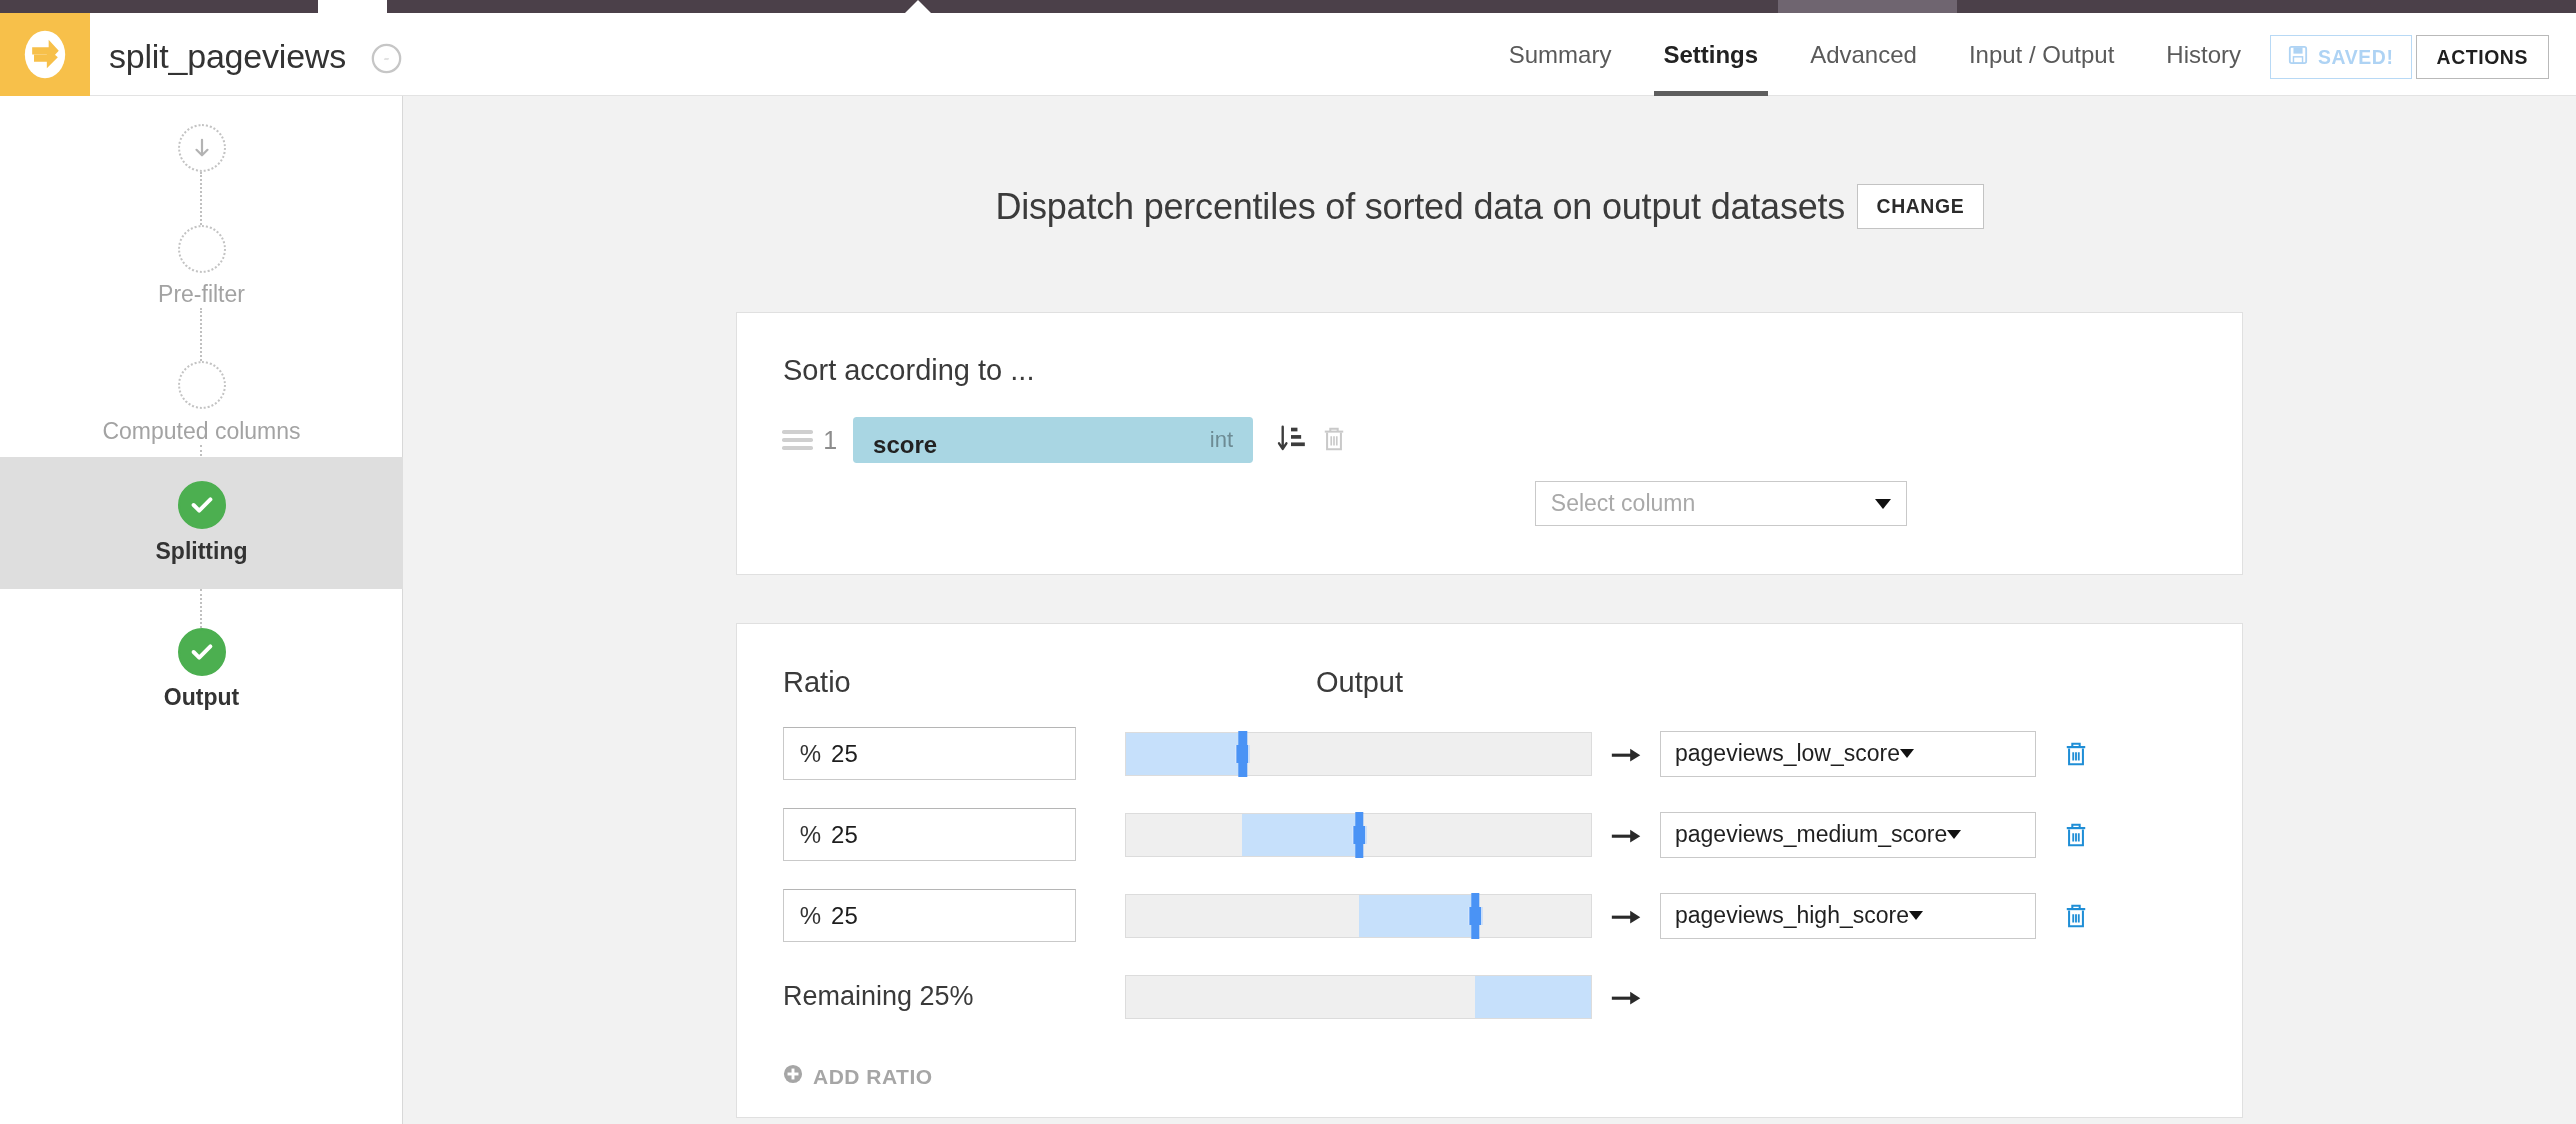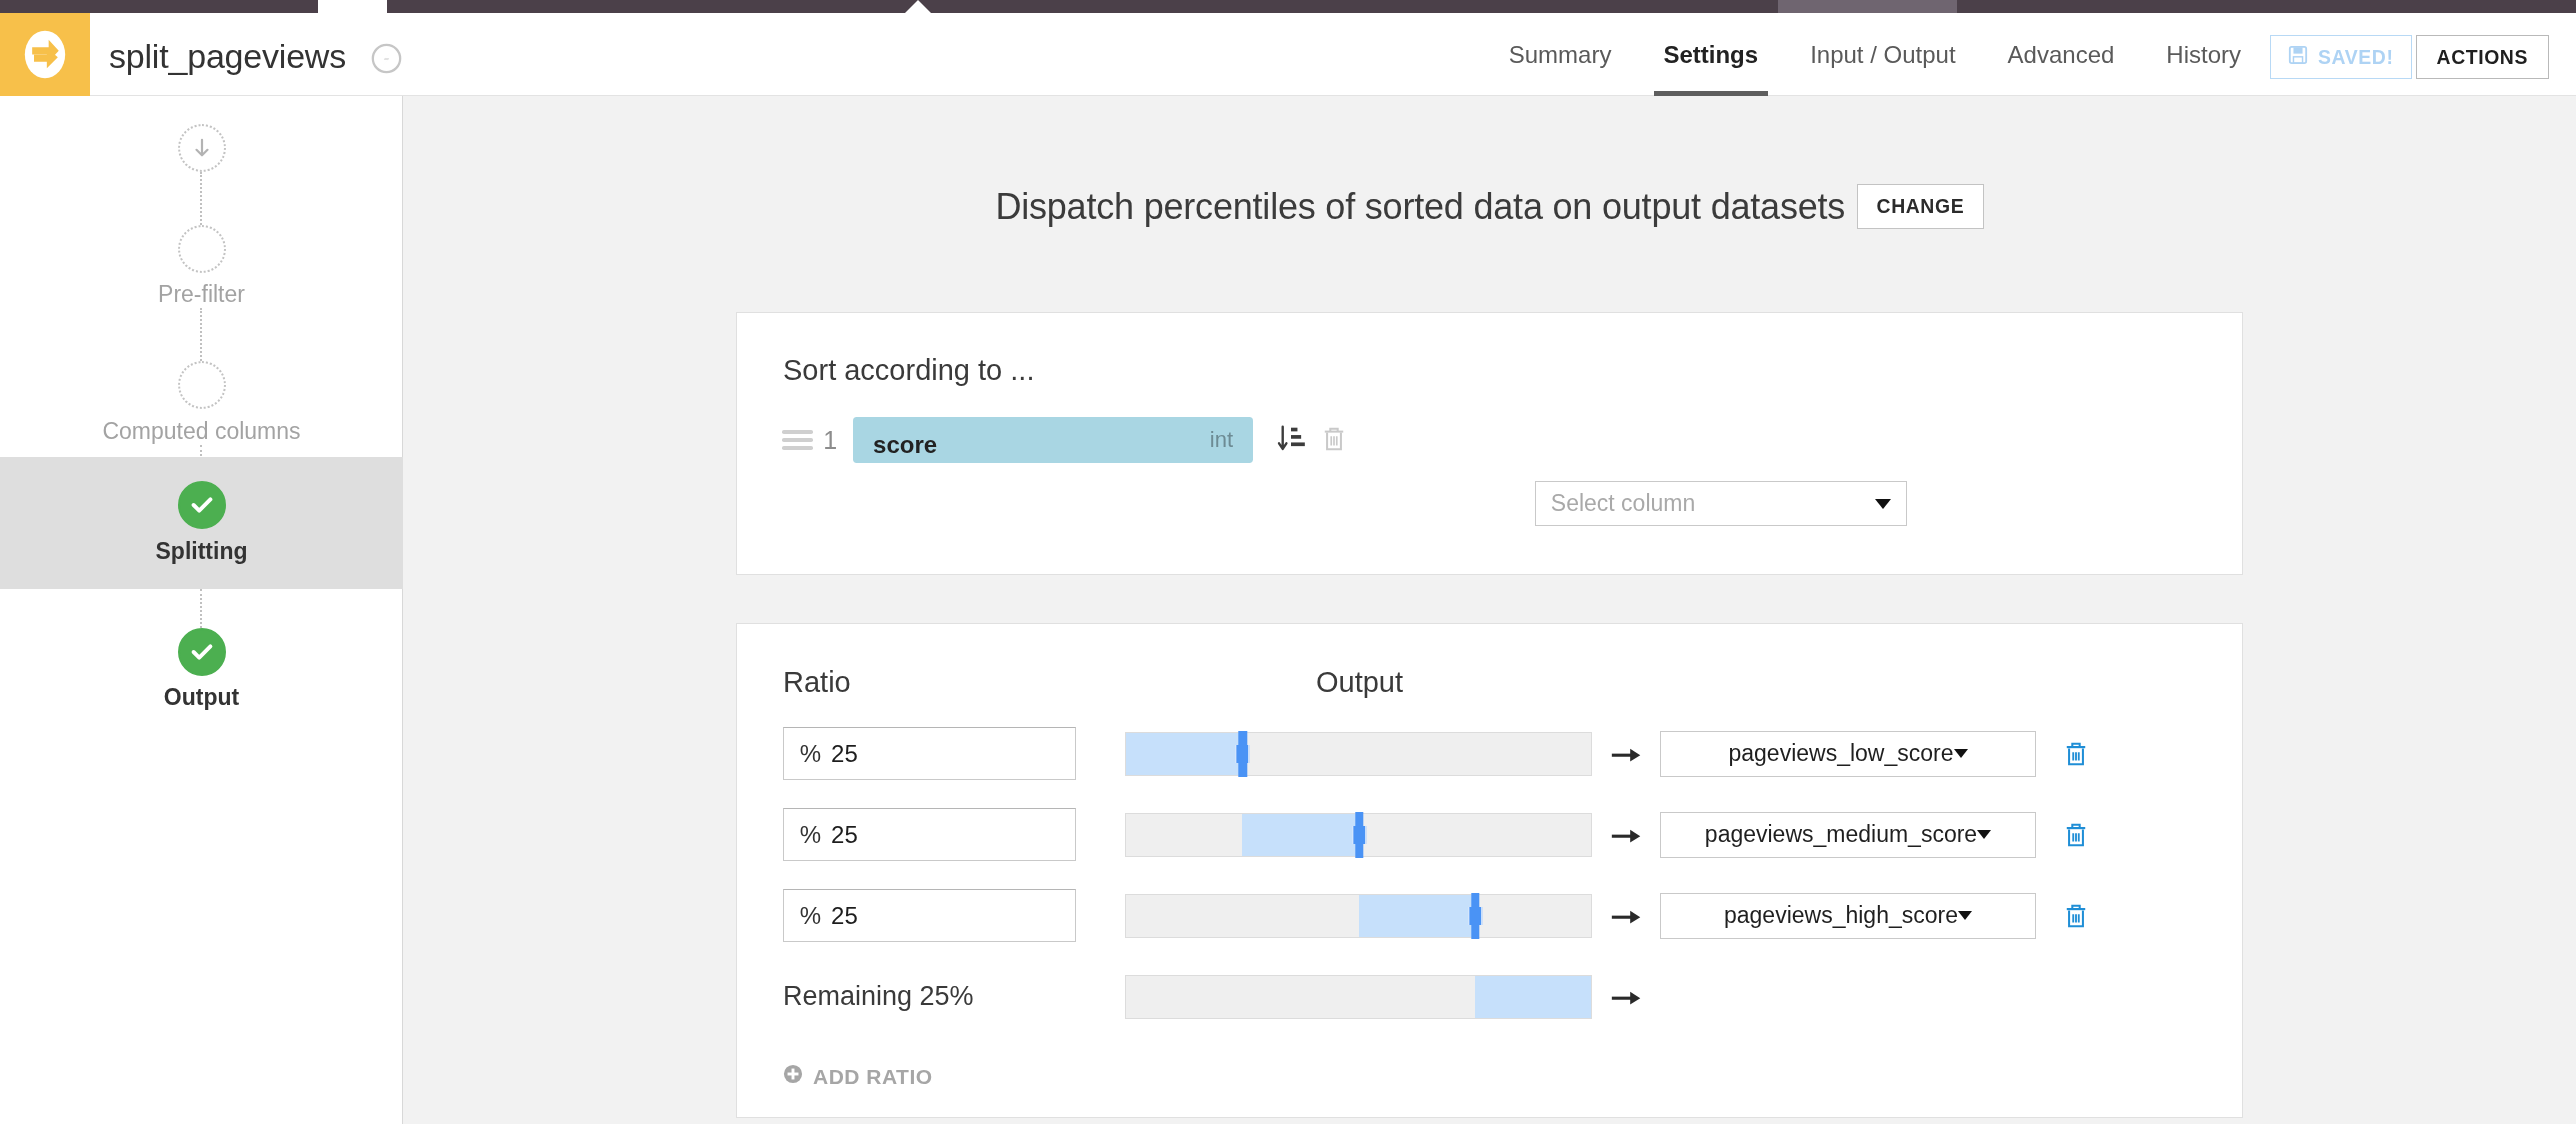--- a/index.html
+++ b/index.html
@@ -165,21 +165,21 @@
   }
   .slider .handle::before {
     content: ""; position: absolute; left: -2.8px; right: -2.8px; top: 14px; bottom: 14px;
     background: #4a93f5; border-left: 1.8px solid #fff; border-right: 1.8px solid #fff;
   }
 
   .arrow { width: 68px; text-align: center; font-size: 29.5px; color: #2a2a2a; }
 
   .out-select {
     width: 376px; height: 46px; border: 0.9px solid #c9c9c9; background: #ffffff;
-    display: flex; align-items: center; justify-content: center;
+    display: flex; align-items: center; justify-content: flex-start;
     padding: 0 14px; cursor: pointer;
   }
   .out-select span.v { font-size: 23px; color: #1f1f1f; }
   .caret-sm { width: 0; height: 0; border-left: 7.4px solid transparent; border-right: 7.4px solid transparent; border-top: 9.2px solid #111; }
 
   .row-del { margin-left: 28px; cursor: pointer; display:flex; }
 
   .add-ratio {
     display: flex; align-items: center; gap: 10px;
     margin-top: 41px; margin-left: 46px; padding-bottom: 28px;
@@ -218,24 +218,24 @@
   </div>
 
   <div class="nav" id="nav">
       <div class="nav-item">
         <span>Summary</span>
       </div>
       <div class="nav-item active">
         <span>Settings</span>
       </div>
       <div class="nav-item">
+        <span>Advanced</span>
+      </div>
+      <div class="nav-item">
         <span>Input / Output</span>
-      </div>
-      <div class="nav-item">
-        <span>Advanced</span>
       </div>
       <div class="nav-item">
         <span>History</span>
       </div>
     </div>
 
   <div class="btn-saved">
     <span>
       <svg width="20" height="20" viewBox="0 0 22 22">
         <rect x="2" y="2" width="18" height="18" rx="2" fill="none" stroke="#aed3f4" stroke-width="2"></rect>

